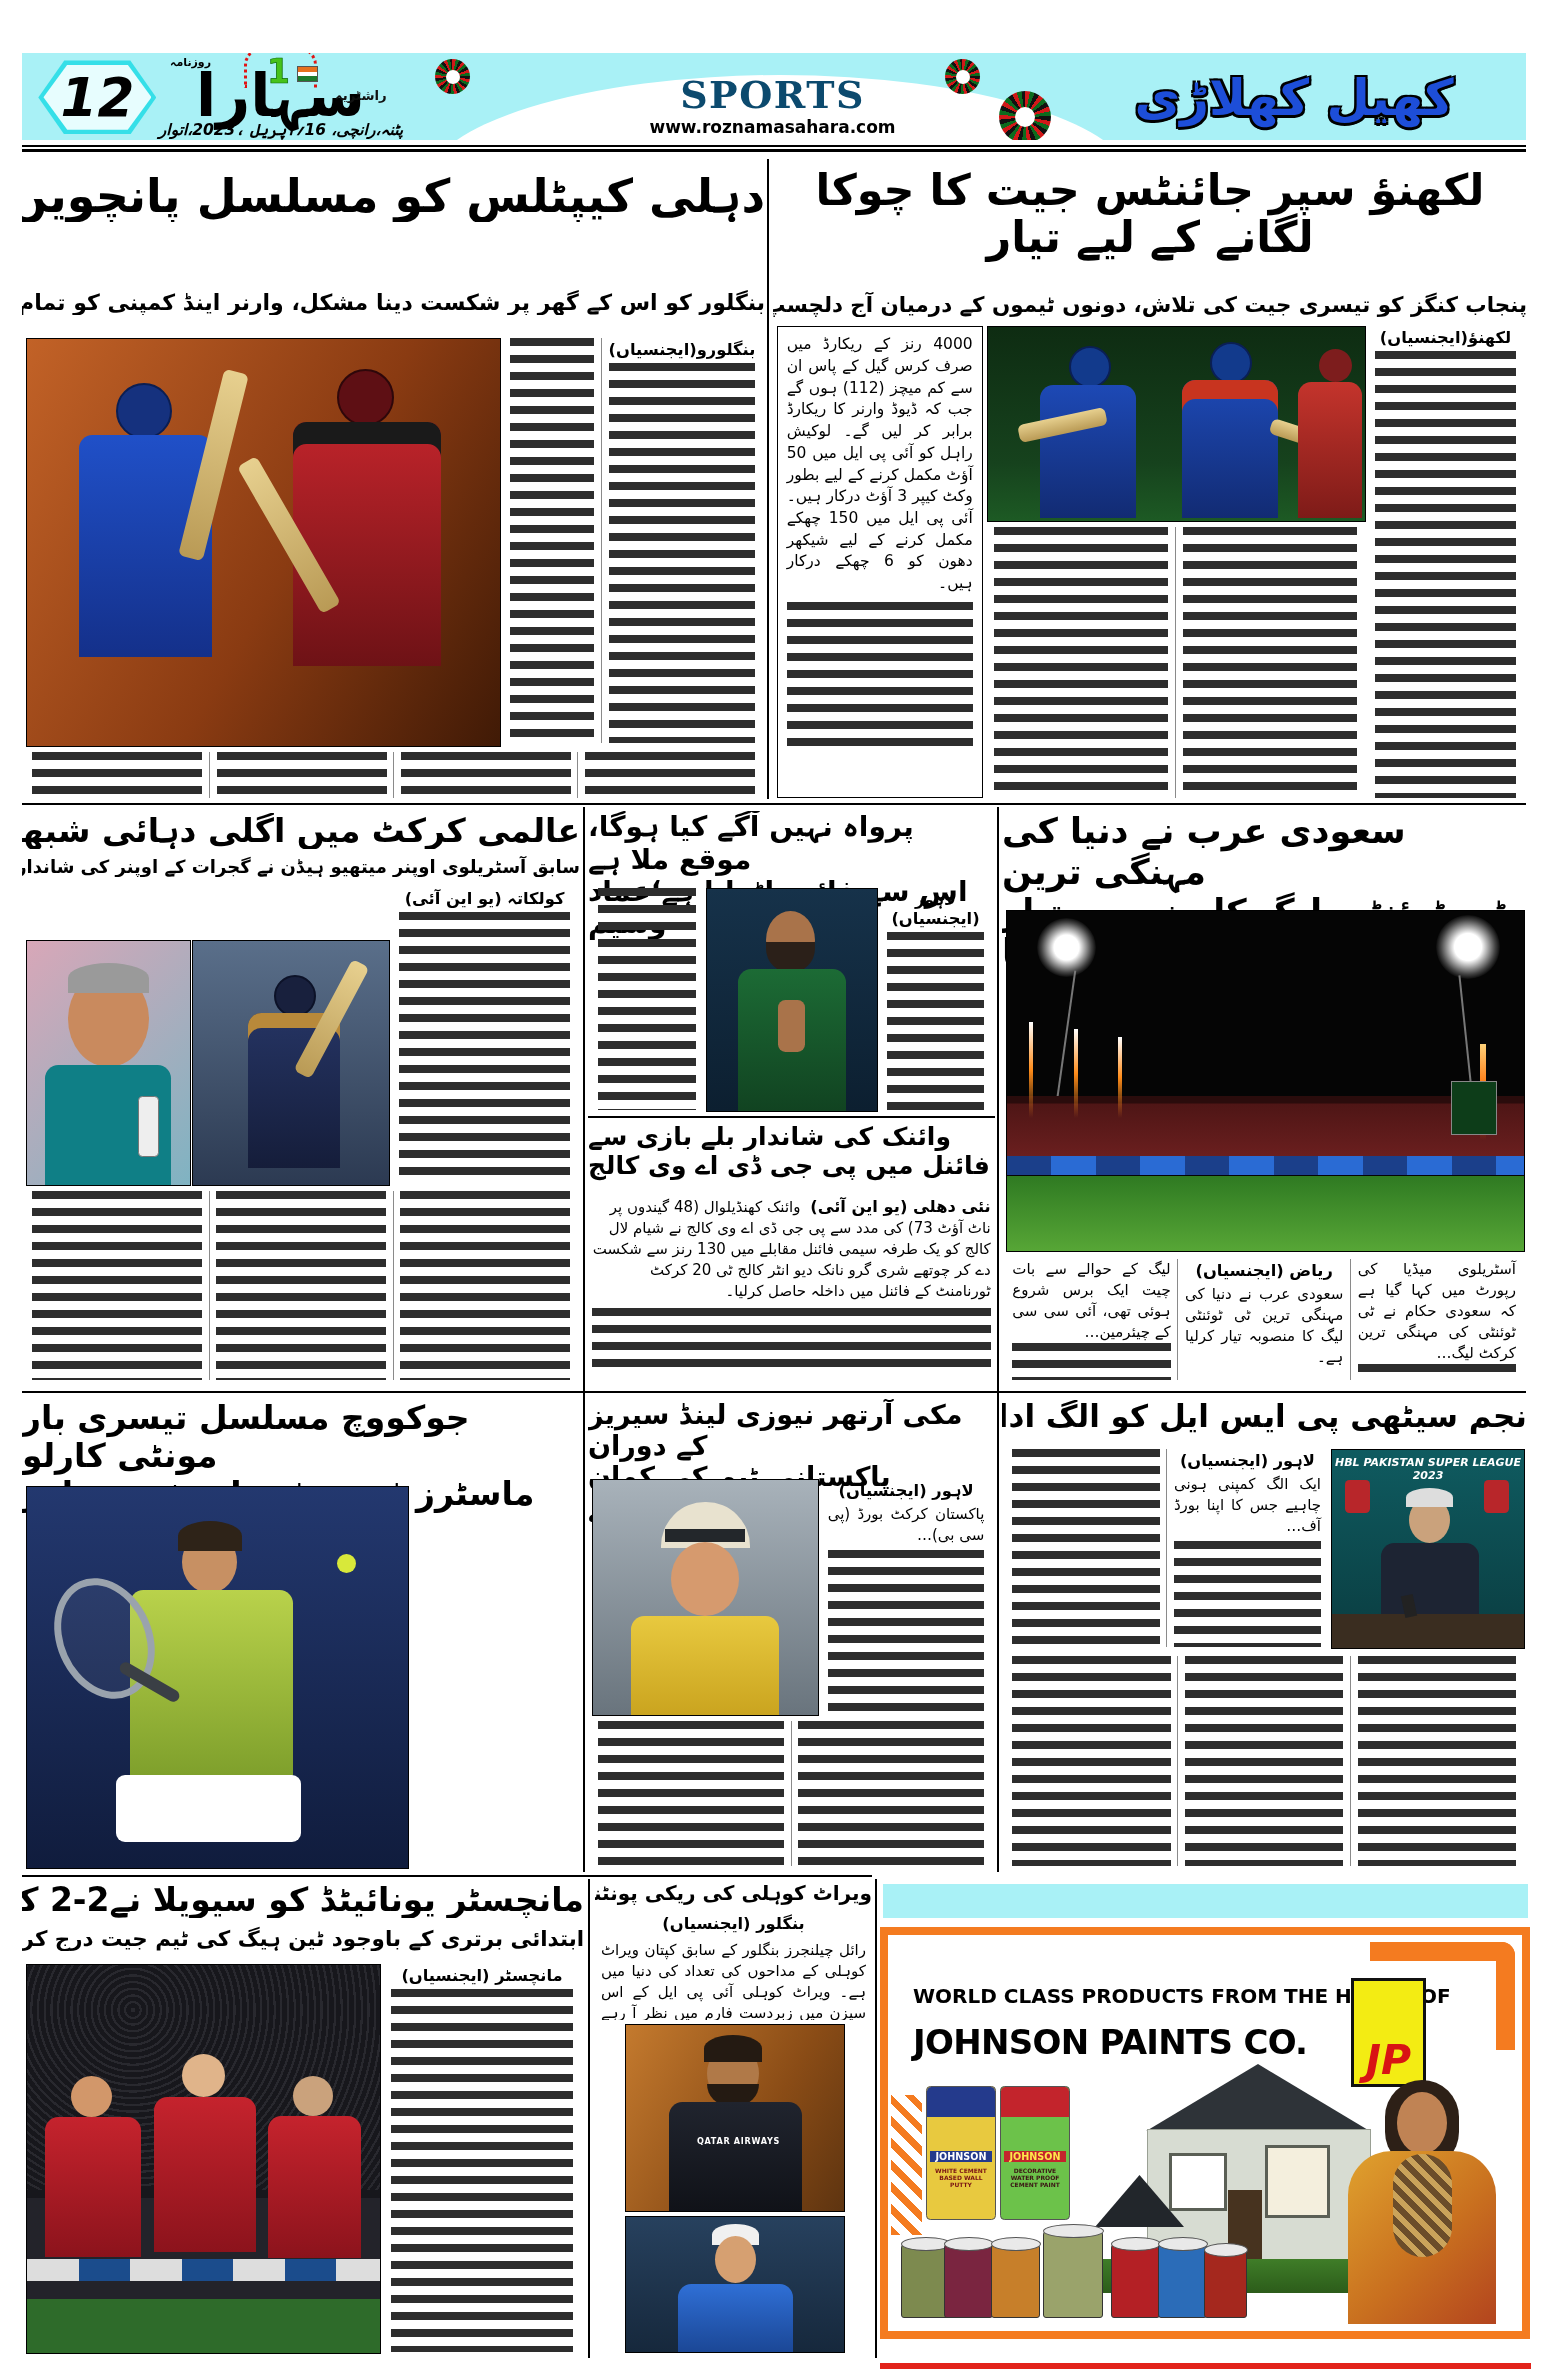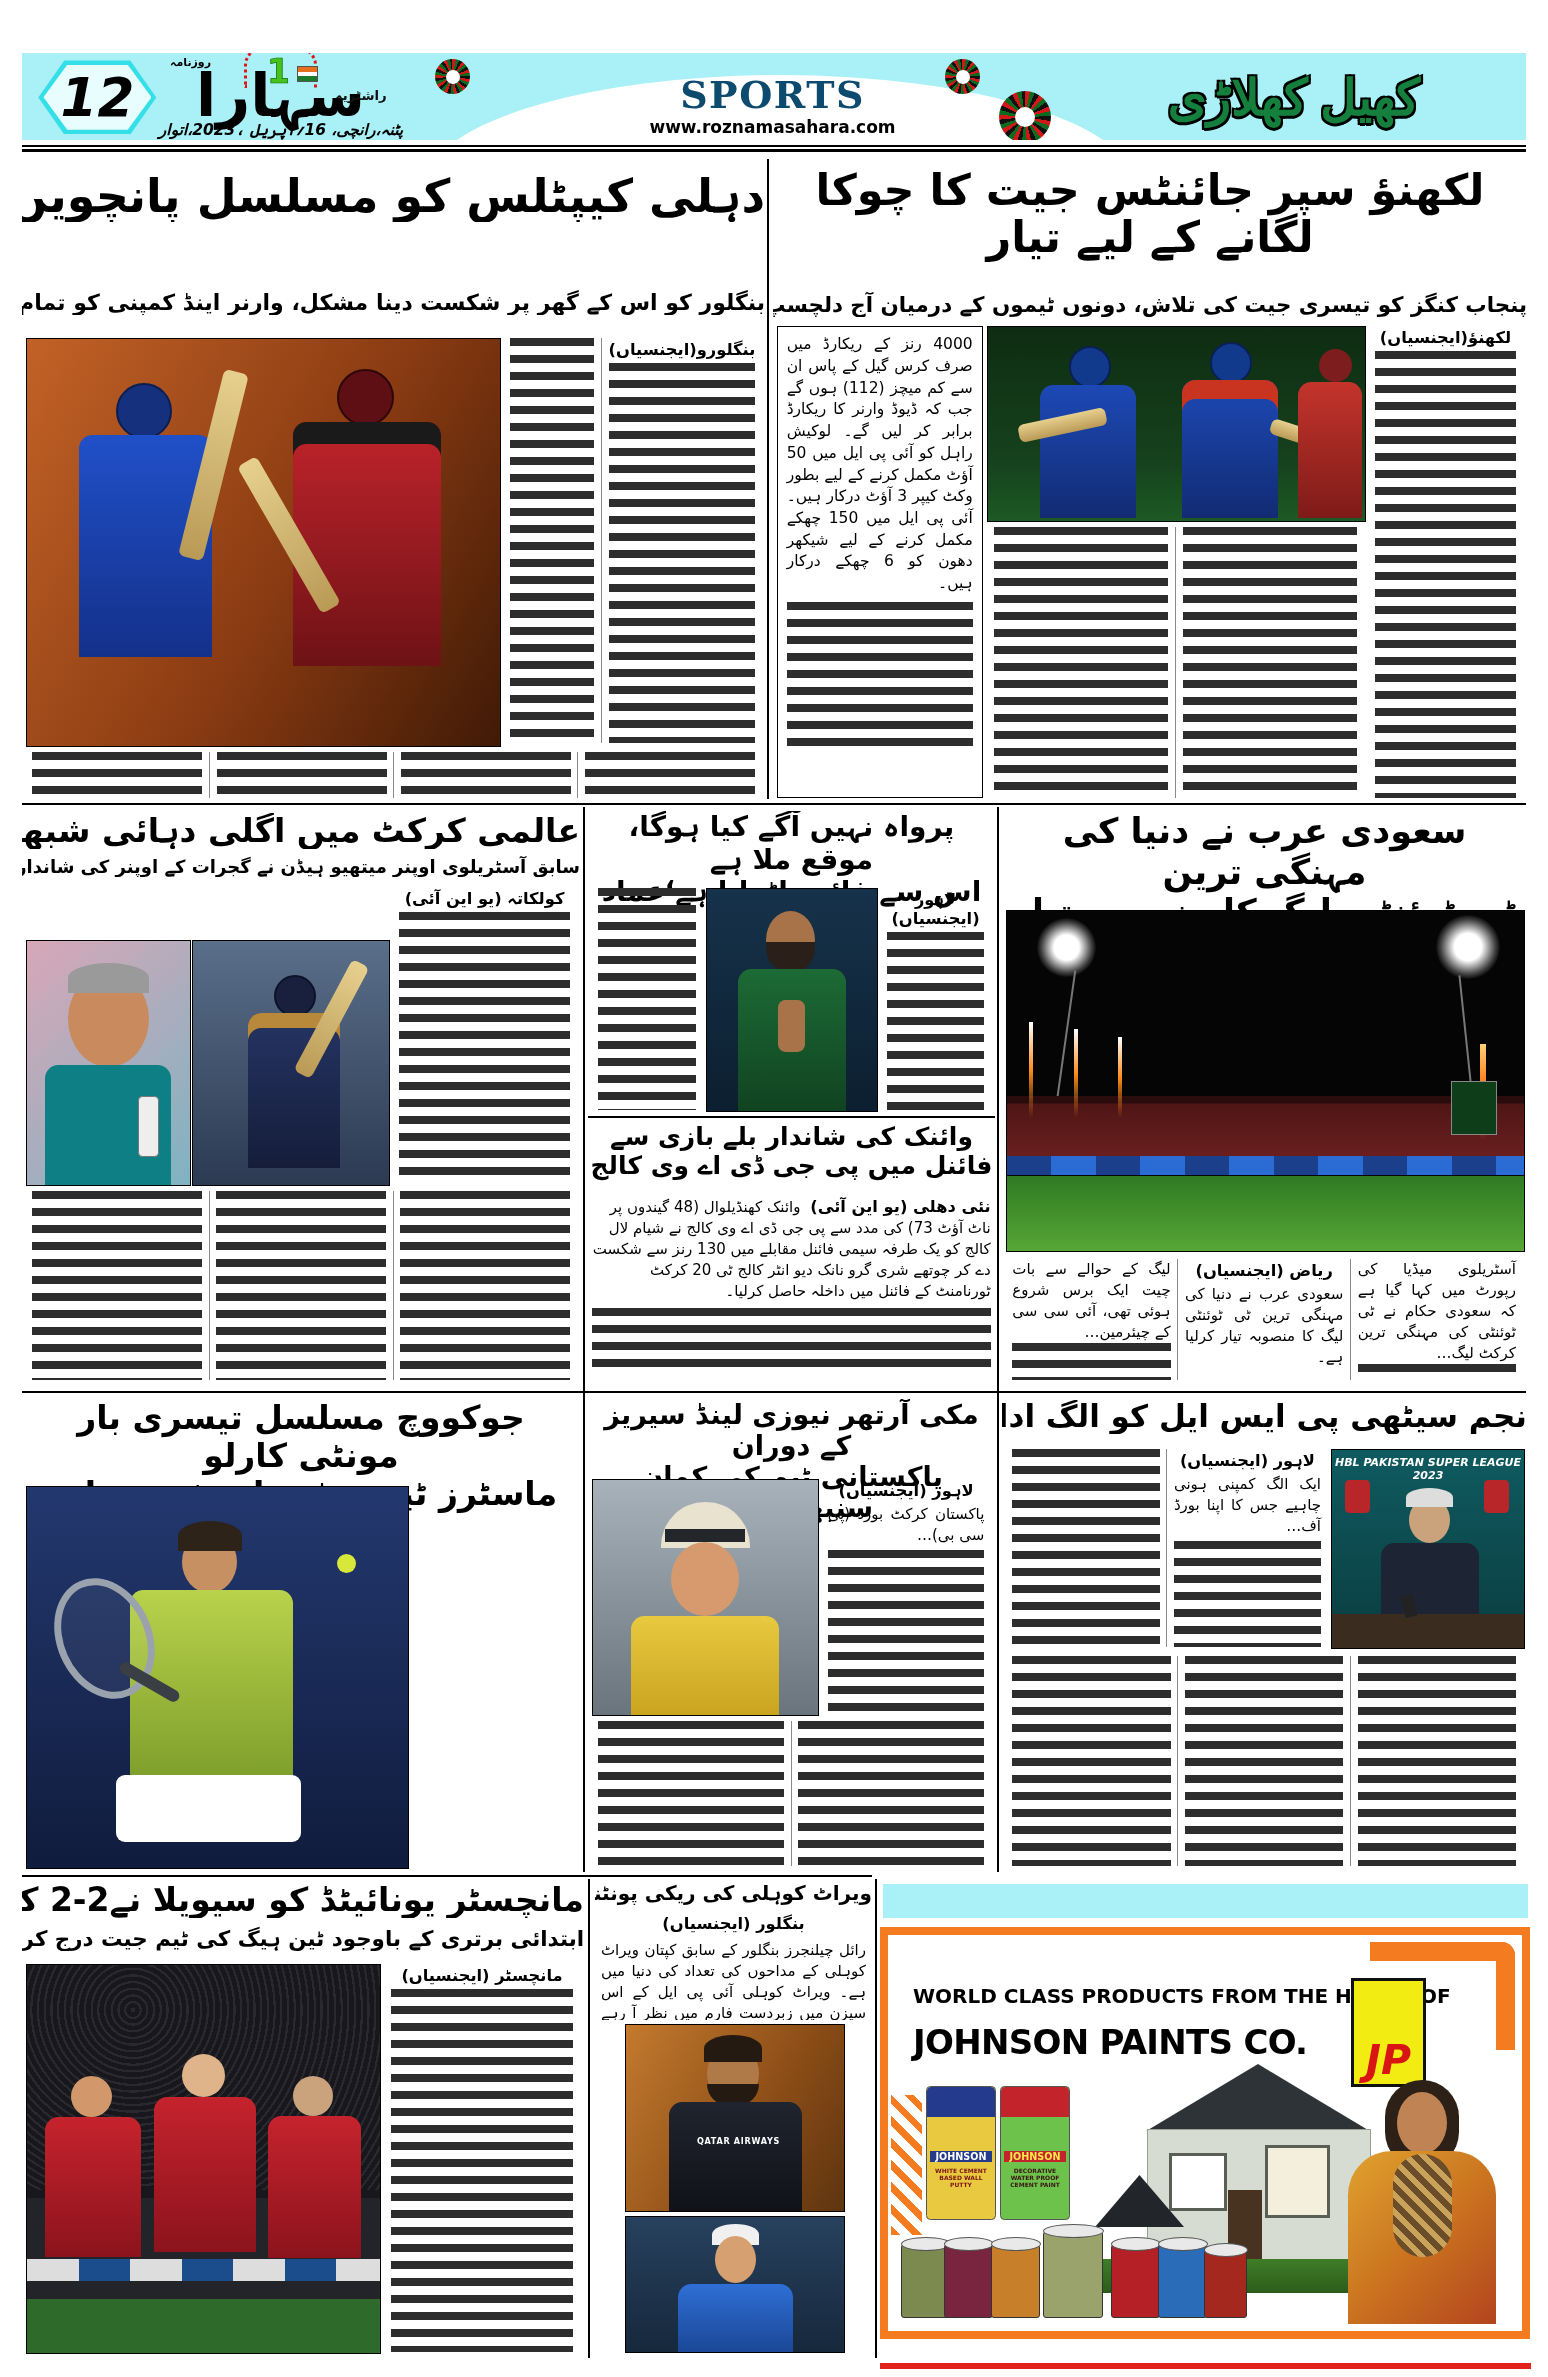--- a/index.html
+++ b/index.html
@@ -1,32 +1,32 @@
 <!DOCTYPE html>
 <html style="font-size:12px"><head>
 <meta charset="utf-8">
 <style>
   html,body{margin:0;padding:0;background:#e8e8e8;}
   .page{position:relative;width:1549px;height:2377px;background:#fff;
         font-family:"DejaVu Sans",sans-serif;direction:rtl;color:#000;overflow:hidden;}
   .abs{position:absolute;}
   .hl{font-weight:bold;text-align:center;line-height:1.08;white-space:nowrap;overflow:hidden;}
-  .hl2{font-weight:bold;text-align:center;line-height:1.15;overflow:hidden;}
+  .hl2{font-weight:bold;text-align:left;line-height:1.15;overflow:hidden;}
   .sub{font-weight:bold;text-align:center;white-space:nowrap;overflow:hidden;}
   .by{font-weight:bold;text-align:center;font-size:16.3px;padding:1.5px 0 4.4px 0;}
   .txt{font-size:15px;line-height:1.4;text-align:justify;}
   .greek{flex:1;background:repeating-linear-gradient(to bottom,#2d2d2d 0 8.1px,transparent 8.1px 17px);}
   .cols{display:flex;flex-direction:row;}
   .cols .c{flex:1;display:flex;flex-direction:column;padding:0 6.7px;}
   .cols .c:not(:first-child){border-right:0.7px solid #8a8a8a;}
   .photo{position:absolute;overflow:hidden;border:0.7px solid #000;}
   .hrule{position:absolute;background:#000;}
   .vrule{position:absolute;background:#000;}
   .ltr{direction:ltr;}
-  .outline-w{color:#15803d;text-shadow:-2.2px -2.2px 0 #000,2.2px -2.2px 0 #000,-2.2px 2.2px 0 #000,2.2px 2.2px 0 #000,0 3px 0 #000;font-family:Liberation Serif, serif;}
+  .outline-w{color:#1d4ed8;text-shadow:-2.2px -2.2px 0 #000,2.2px -2.2px 0 #000,-2.2px 2.2px 0 #000,2.2px 2.2px 0 #000,0 3px 0 #000;}
   .pin{border-radius:50%;background:repeating-conic-gradient(#d01818 0 11deg,#0c6b1e 11deg 22deg,#111 22deg 33deg);}
   .pin::after{content:"";position:absolute;inset:30%;border-radius:50%;background:#fff;}
   .bucket{position:absolute;bottom:0;width:47px;height:74px;border-radius:6px 6px 3px 3px;border:0.7px solid #333;}
   .bucket::before{content:"";position:absolute;top:-6px;left:-1.5px;right:-1.5px;height:12px;border-radius:50%;background:#e9e9e9;border:0.7px solid #555;}
   .figure-head{position:absolute;border-radius:50%;}
   .figure-torso{position:absolute;border-radius:13.3px 13.3px 0 0;}
   .bat{position:absolute;background:linear-gradient(#e7d08f,#b99a55);border-radius:6px;}
 </style>
 </head>
 <body>

